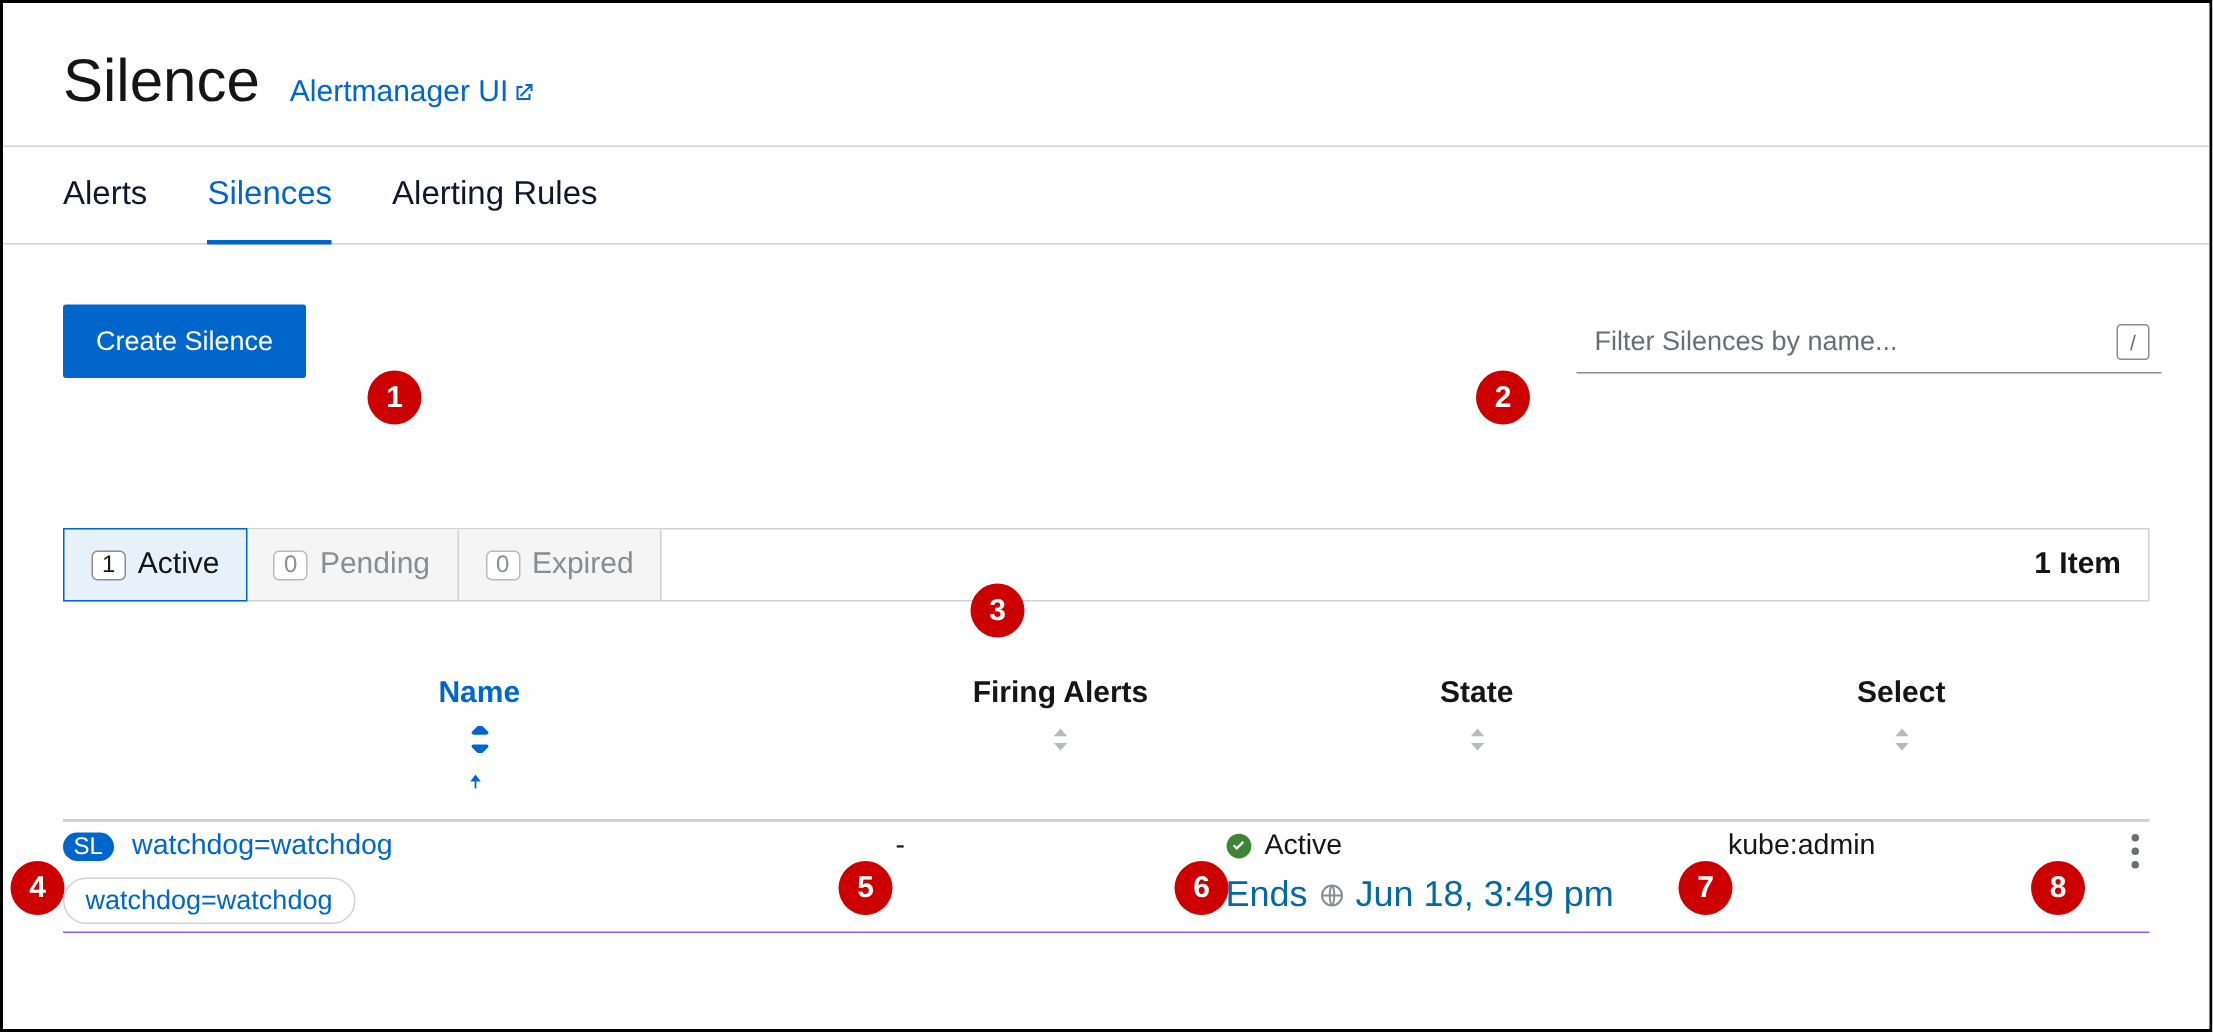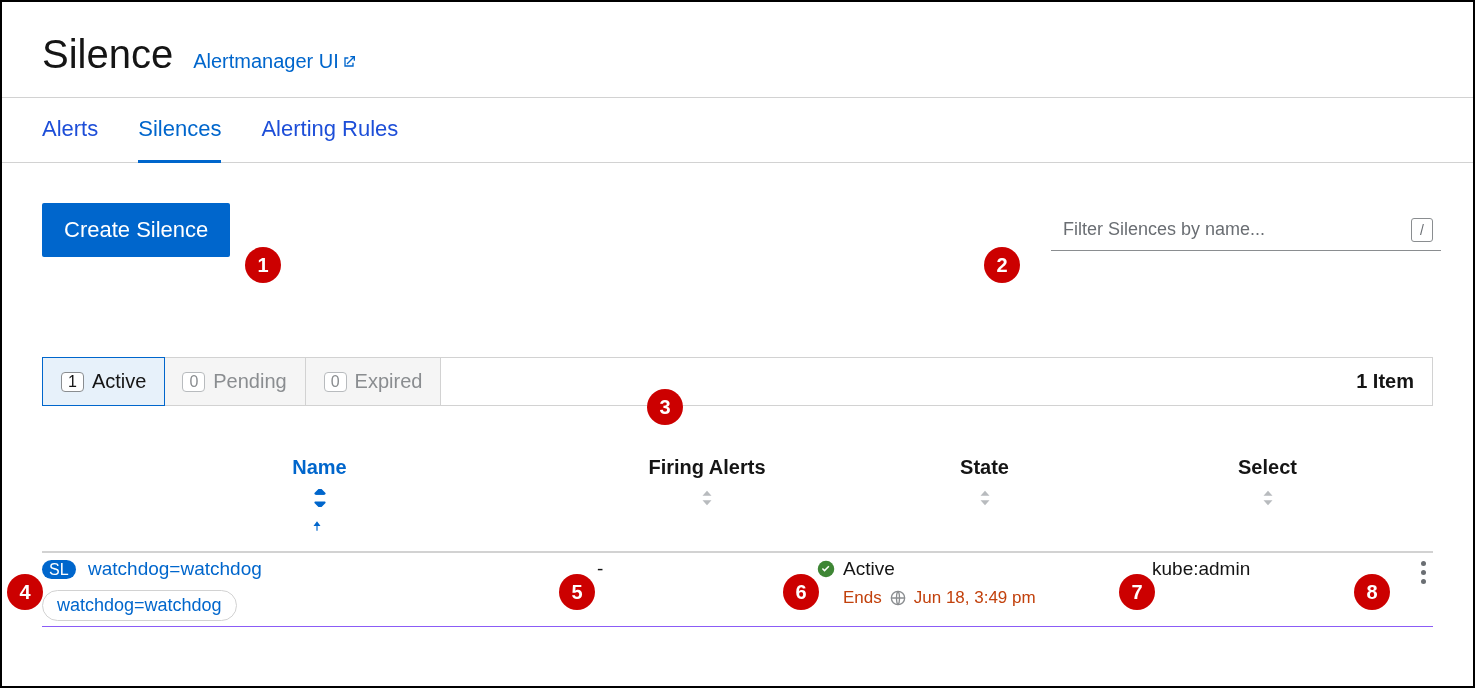--- a/index.html
+++ b/index.html
@@ -39,41 +39,41 @@
   .tabs {
     border-top: 1px solid #d2d2d2;
     border-bottom: 1px solid #d2d2d2;
     padding: 0 40px;
     display: flex;
     gap: 40px;
   }
   .tab {
     padding: 18px 0;
     font-size: 22px;
-    color: #1d4ed8;
+    color: #0f172a;
     cursor: pointer;
     border-bottom: 3px solid transparent;
     margin-bottom: -1px;
   }
   .tab.active {
     color: #0066cc;
     border-bottom-color: #0066cc;
   }
   .toolbar {
     display: flex;
     align-items: center;
     padding: 40px 40px 0 40px;
     position: relative;
   }
   .btn-primary {
     background: #0066cc;
     color: #fff;
     border: none;
     padding: 14px 22px;
-    font-size: 22px;
+    font-size: 18px;
     border-radius: 2px;
     cursor: pointer;
   }
   .search-wrap {
     margin-left: auto;
     display: flex;
     align-items: center;
   }
   .search-input {
     width: 390px;
@@ -194,26 +194,25 @@
   }
   .status {
     display: flex;
     align-items: center;
     gap: 8px;
     font-size: 19px;
   }
   .status svg { width: 18px; height: 18px; }
   .ends {
     margin-top: 8px;
-    color: #c2410c;
-    font-size: 17px;
+    color: #0369a1;
+    font-size: 24px;
     display: flex;
     align-items: center;
     gap: 8px;
-    margin-left: 26px;
   }
   .ends svg { width: 16px; height: 16px; }
   .kebab {
     width: 20px;
     height: 28px;
     display: flex;
     flex-direction: column;
     justify-content: center;
     align-items: center;
     gap: 4px;

